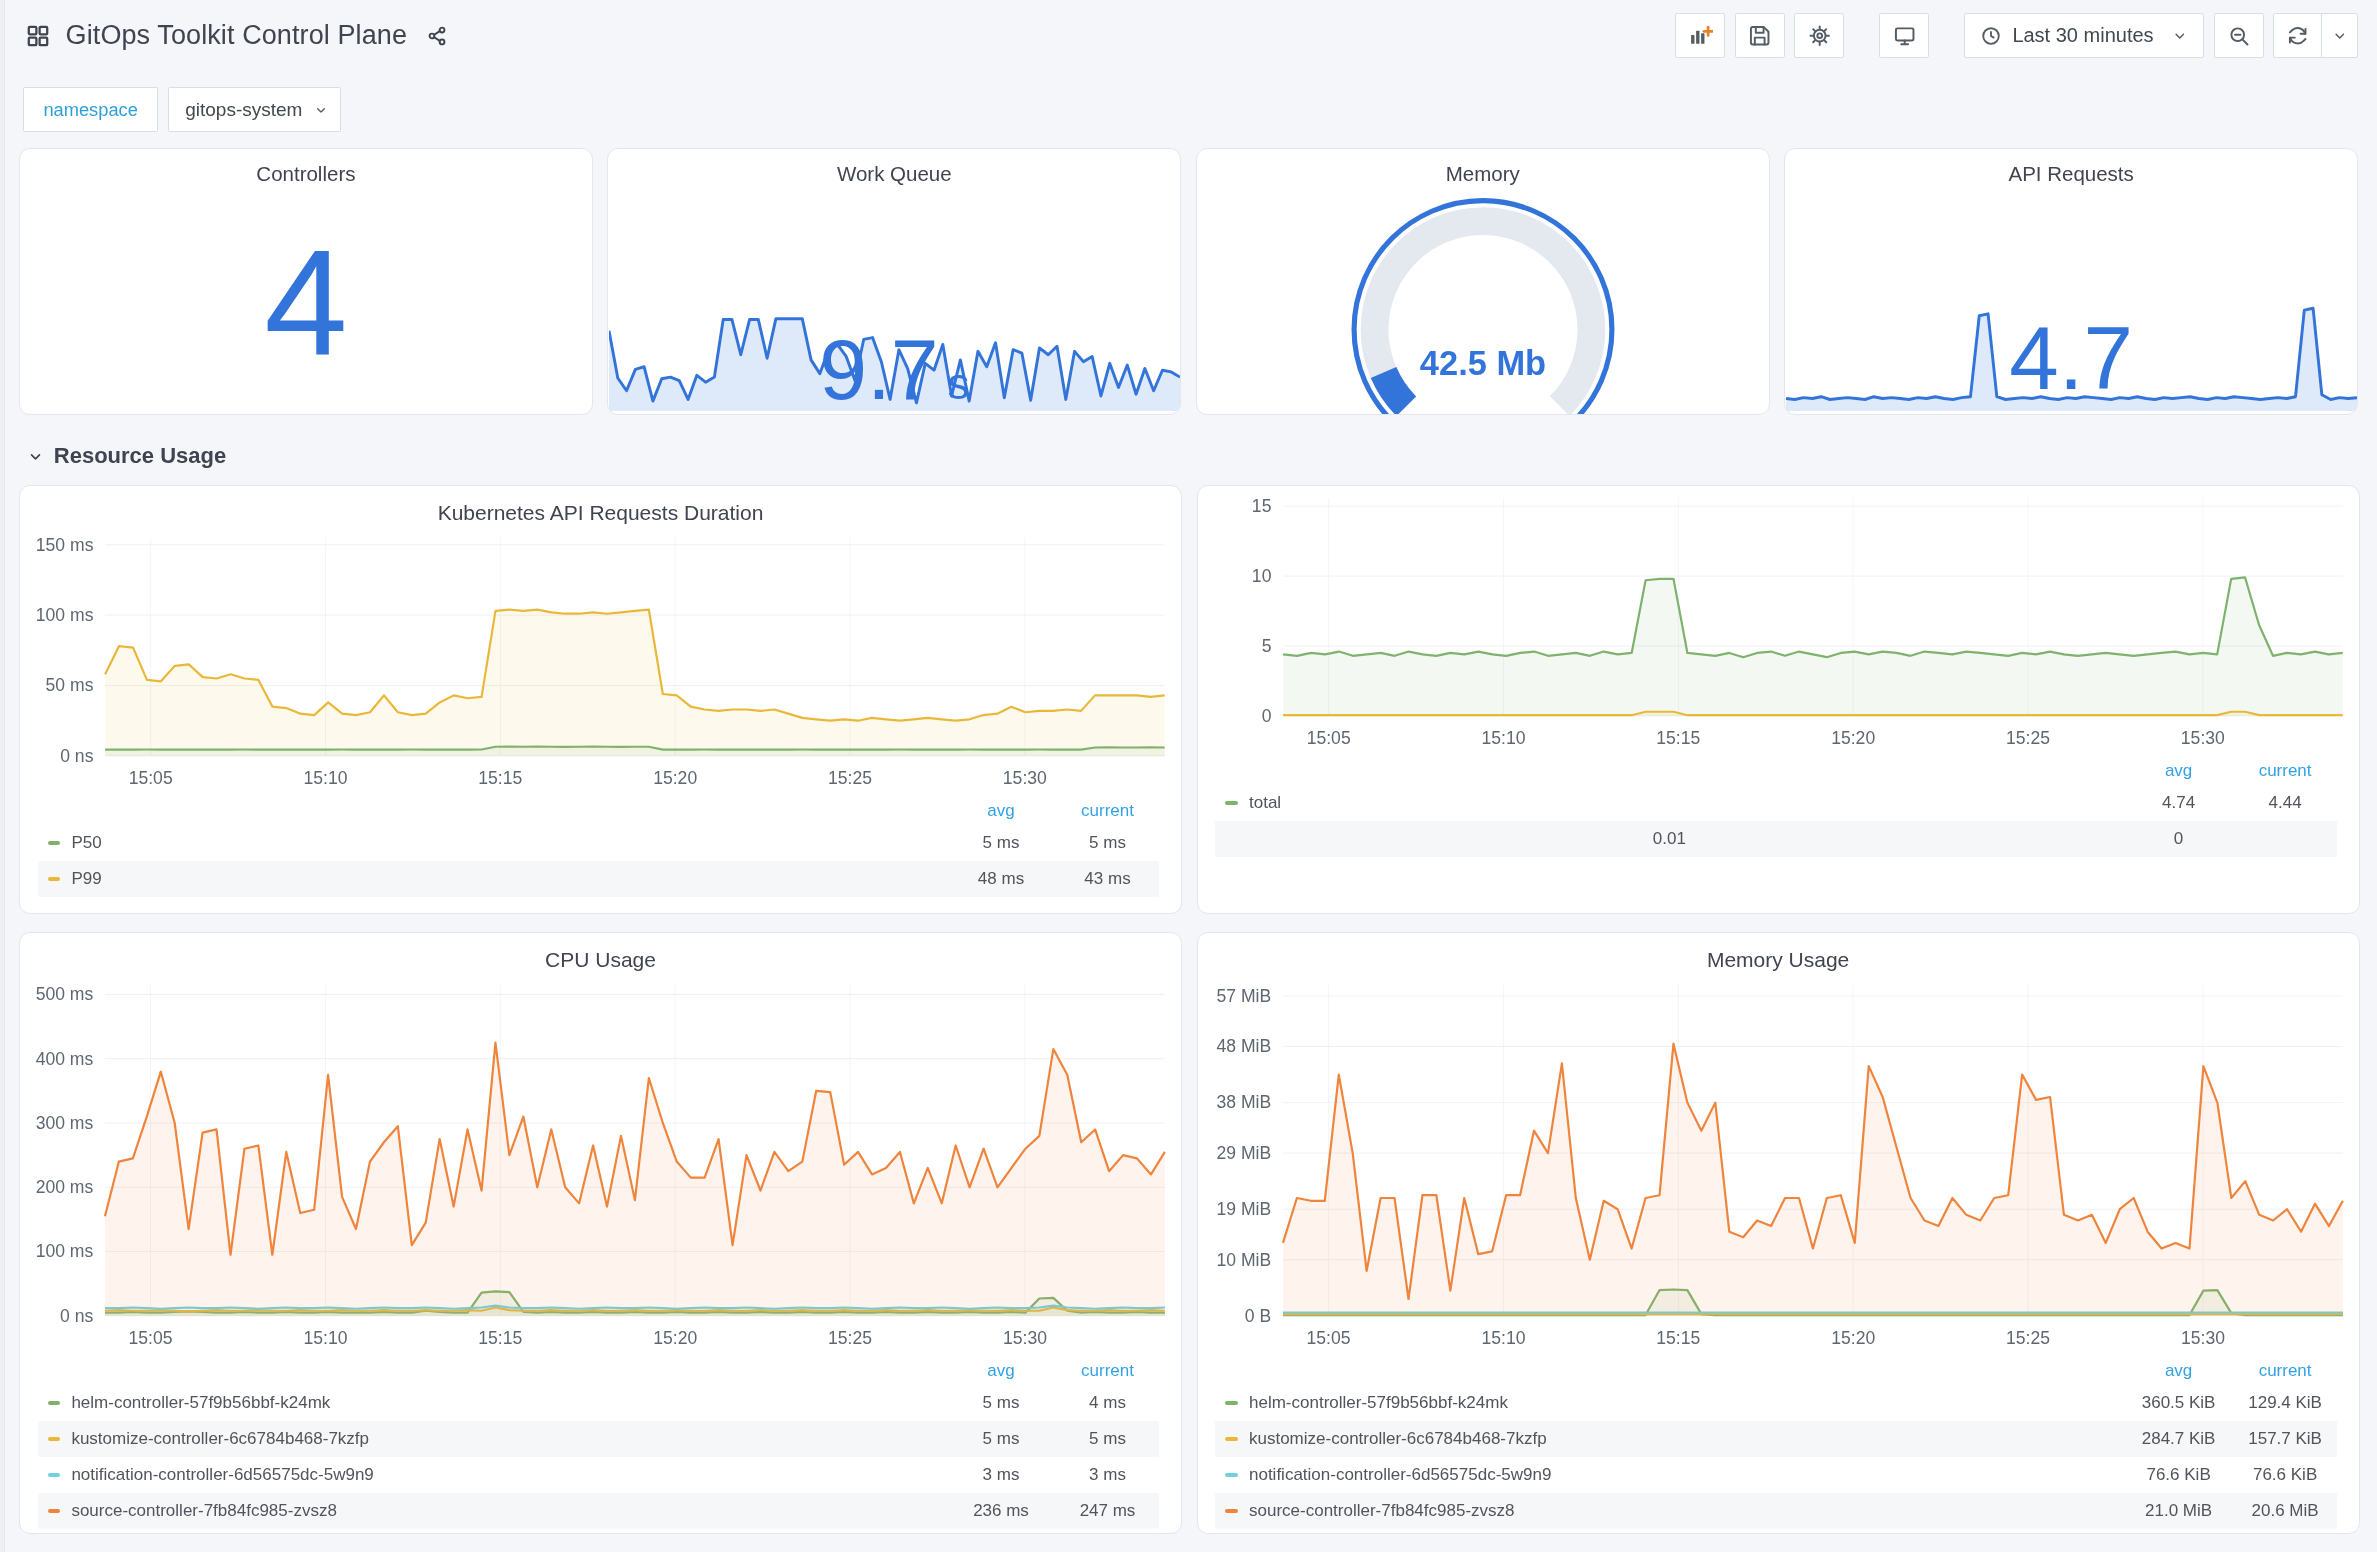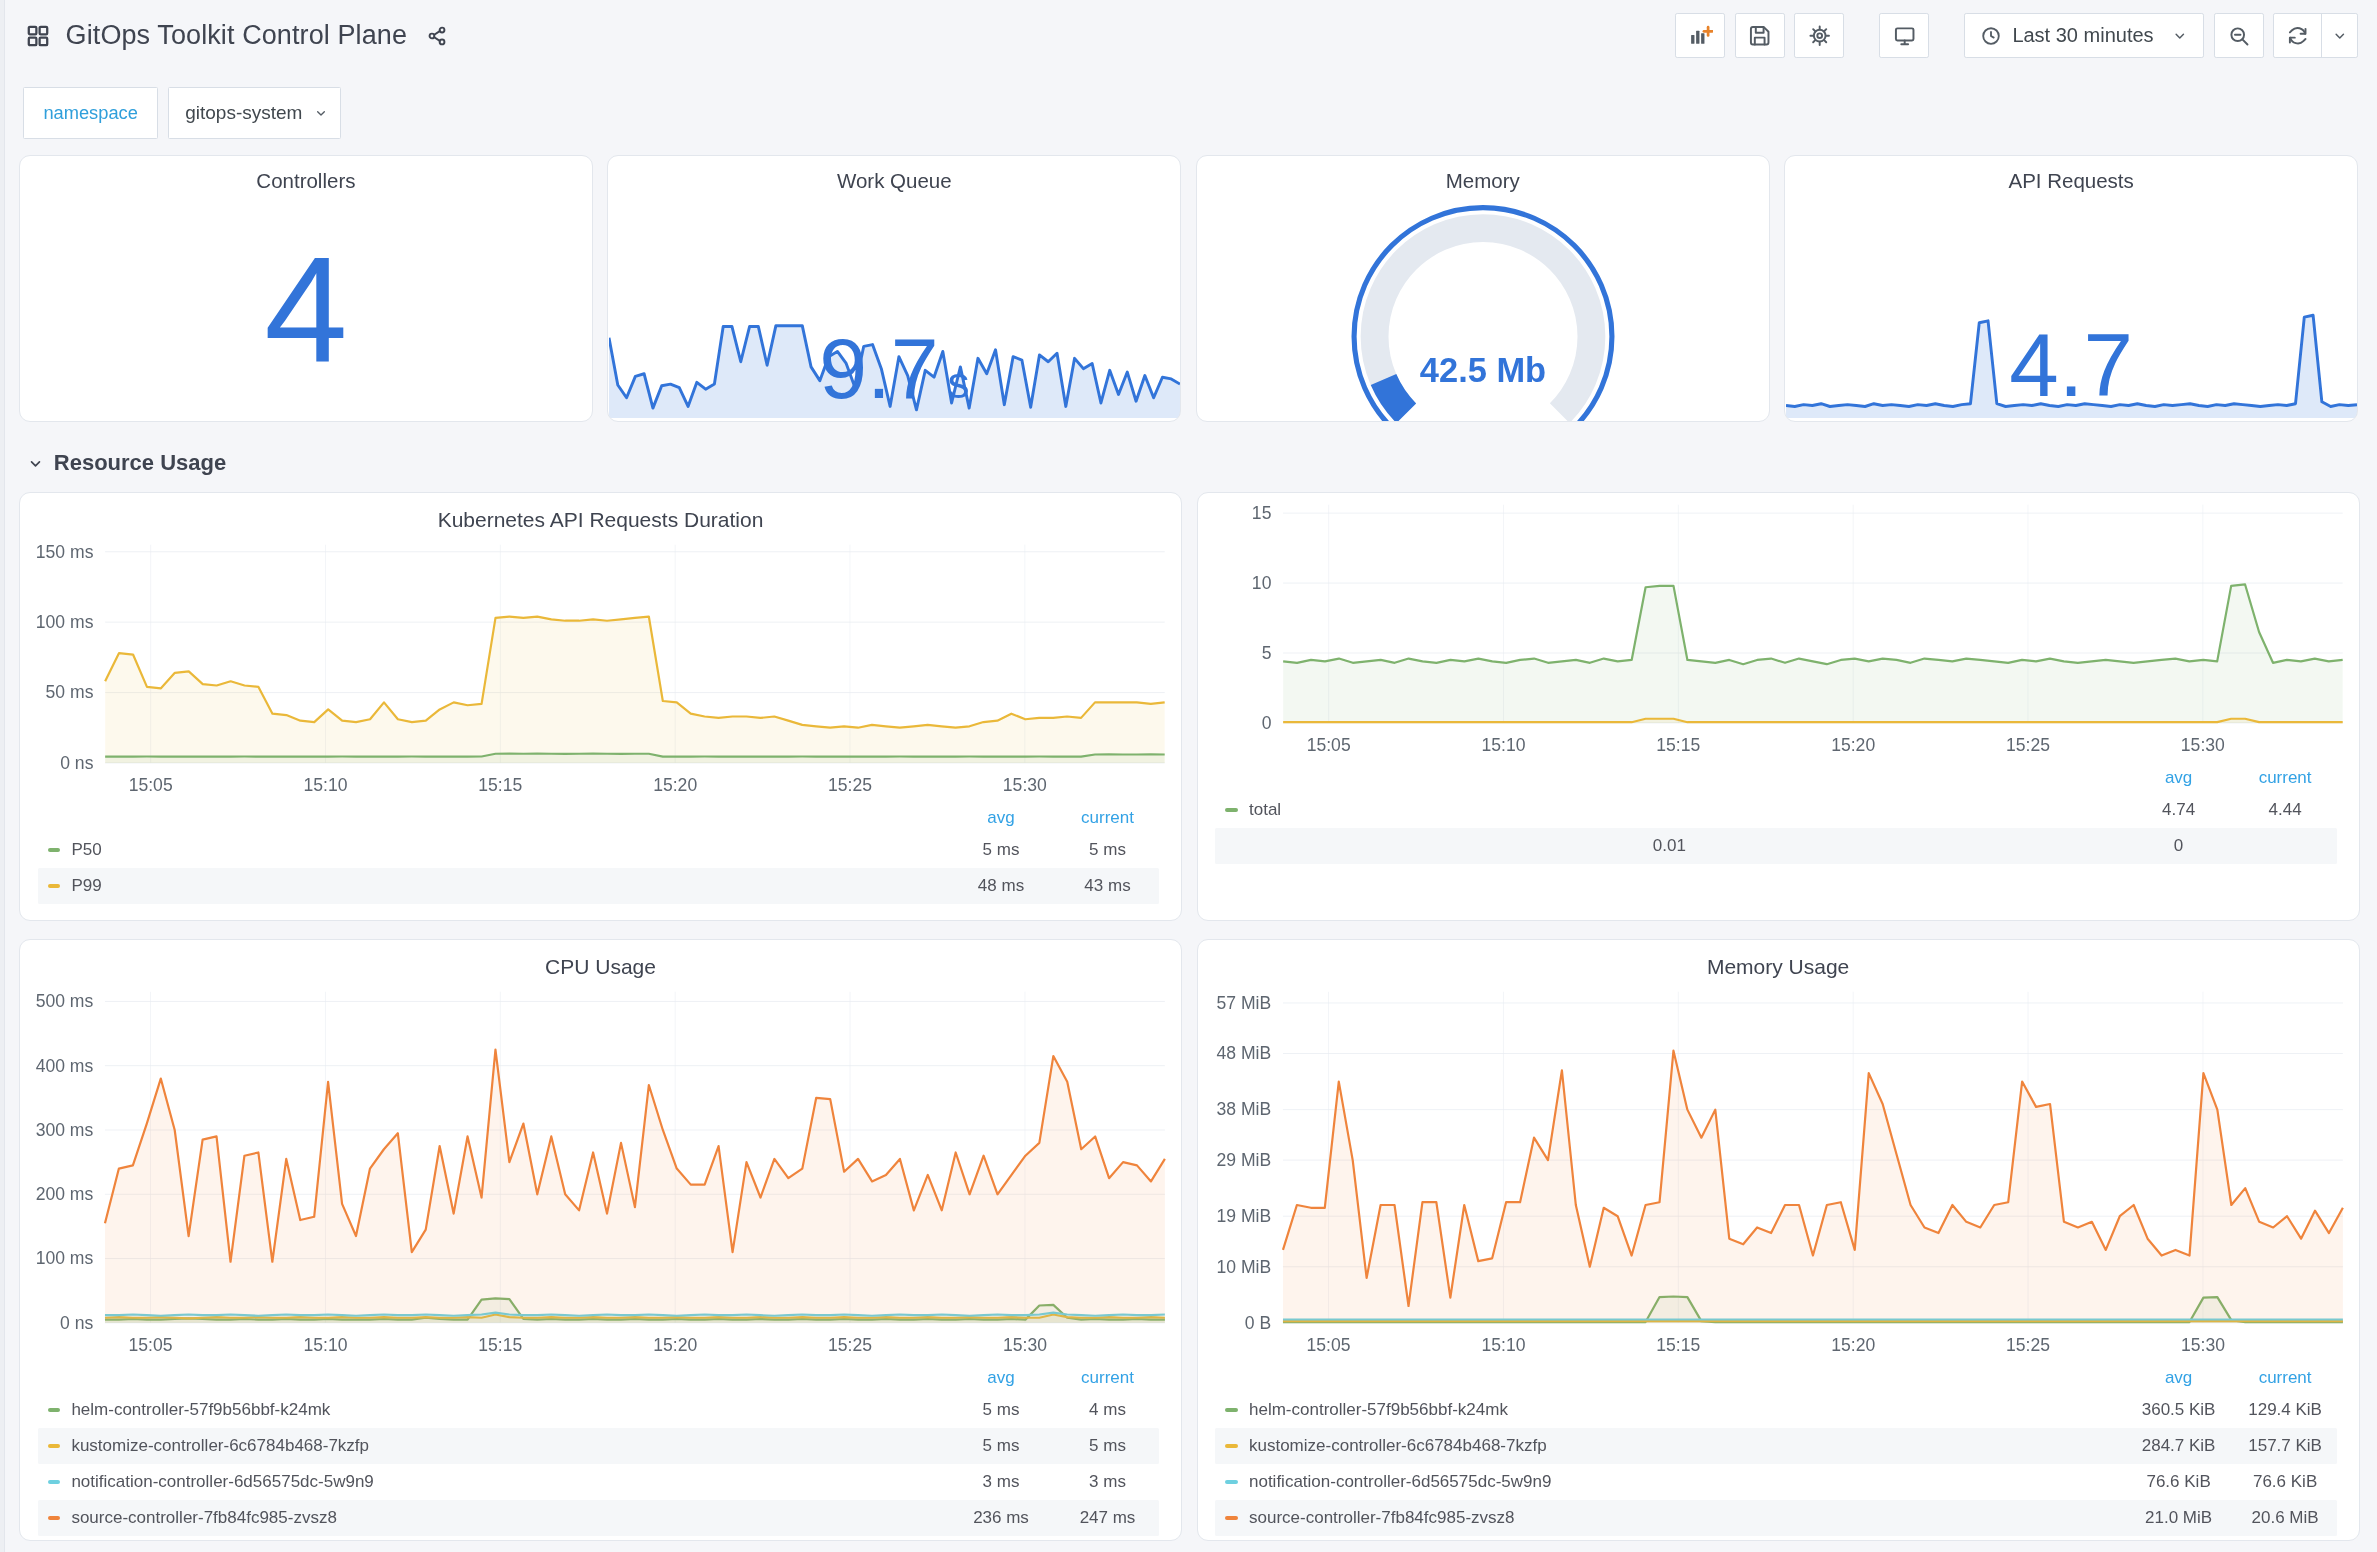--- a/index.html
+++ b/index.html
@@ -24,35 +24,35 @@
             display:flex; align-items:center; justify-content:center; padding:0 10.3px; cursor:pointer; }
   .sp-lg { width:16px; }
   .timepicker { height:45px; background:#fff; border:0.7px solid #d8dee6; border-radius:2.2px;
             display:flex; align-items:center; gap:10.3px; padding:0 14.6px; font-size:20px; font-weight:500; color:#41484e; cursor:pointer; }
   .refresh-group { height:45px; background:#fff; border:0.7px solid #d8dee6; border-radius:2.2px; display:flex; align-items:stretch; }
   .rg-seg { display:flex; align-items:center; justify-content:center; padding:0 11.7px; }
   .rg-div { width:0.7px; background:#d8dee6; }
 
   
   .var-row { display:flex; gap:10.3px; padding:29px 19px 0 23.4px; }
-  .chip { height:52px; background:#fff; border:0.7px solid #d8dee6; border-radius:1.5px; display:flex; align-items:center; }
+  .chip { height:45px; background:#fff; border:0.7px solid #d8dee6; border-radius:1.5px; display:flex; align-items:center; }
   .chip-label { color:#2f9fdb; font-weight:500; font-size:18.3px; padding:0 19px; }
   .chip-value { font-size:19px; color:#41484e; padding:0 11.7px 0 16px; gap:10.3px; cursor:pointer; }
 
   
   .panel { background:#fff; border:0.7px solid #e3e7ed; border-radius:11px; position:relative; }
   .stats-row { display:flex; gap:14.6px; padding:16px 19px 0 19px; }
   .stats-row .panel { flex:1; height:267px; overflow:hidden; }
   .panel-title { text-align:center; font-size:20.5px; font-weight:500; color:#3f4450; padding-top:13px; }
   .big-center { position:absolute; inset:41px 0 0 0; display:flex; align-items:center; justify-content:center;
                 font-size:150px; font-weight:500; color:#3274d9; }
   .stat-val { position:absolute; left:0; right:0; text-align:center; color:#3274d9; font-weight:500; z-index:2; }
   .stat-val .num { font-size:86px; }
   .stat-val .unit { font-size:44px; margin-left:8.8px; }
-  .wq-val { top:212px; transform:translateY(-50%); }
+  .wq-val { top:220px; transform:translateY(-50%); }
   .api-val { top:209px; transform:translateY(-50%); }
   .api-val .num { font-size:89px; }
   .spark { position:absolute; left:0.7px; right:0.7px; bottom:2.9px; z-index:1; }
   .spark-wq { height:99px; }
   .spark-api { height:110px; }
   .gauge-wrap { position:absolute; top:34px; left:0; right:0; display:flex; justify-content:center; }
 
   
   .row-head { display:flex; align-items:center; gap:8.8px; padding:28px 0 0 26px; font-size:22px; font-weight:700; color:#3f4450; cursor:pointer; width:fit-content; }
 

